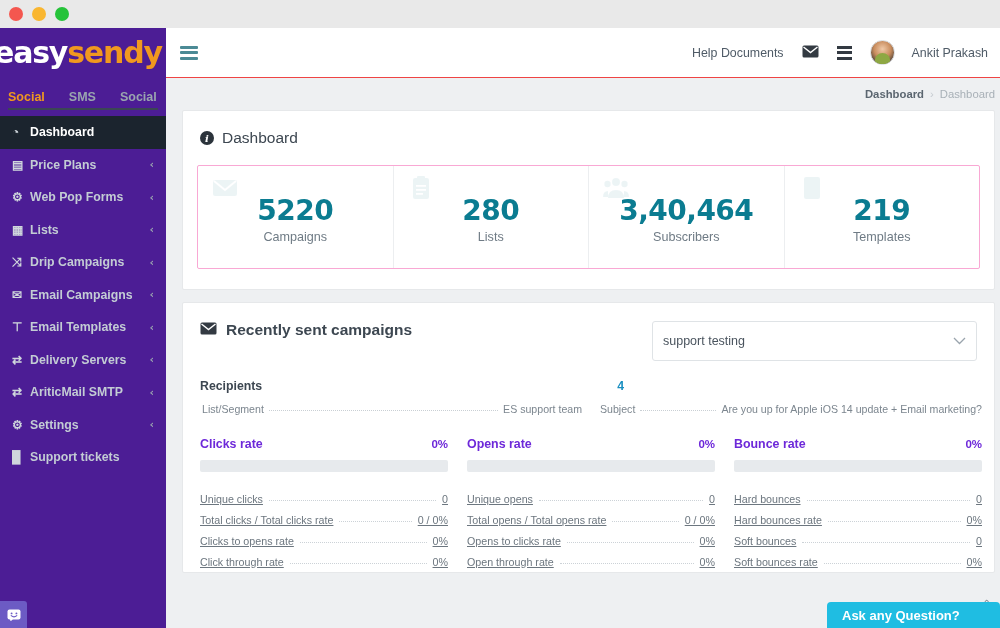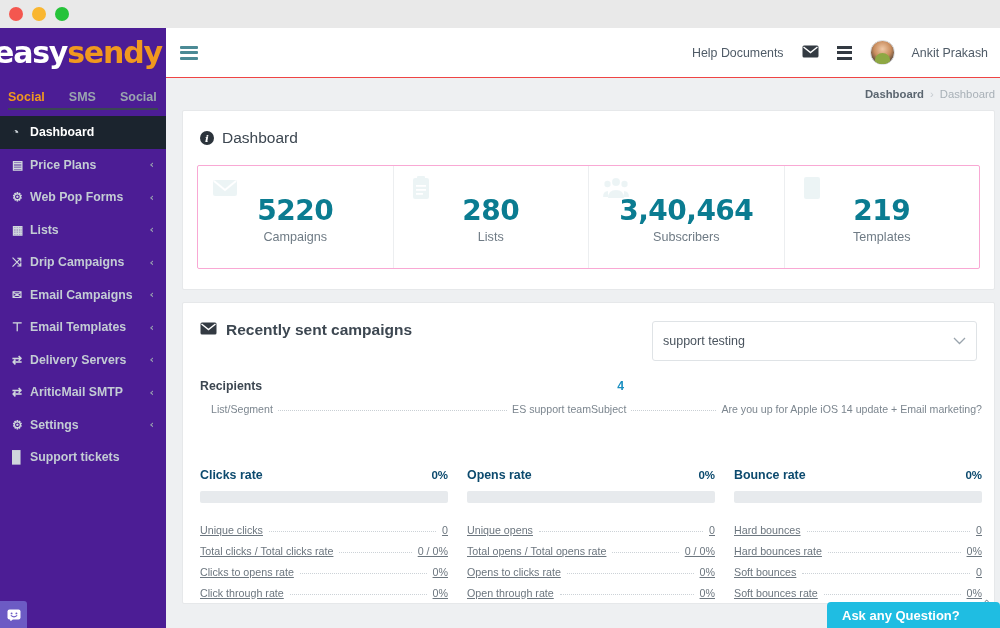--- a/index.html
+++ b/index.html
@@ -171,35 +171,36 @@
 
   #recipients-row {
     display: flex; align-items: baseline; padding: 18px 17px 0 17px;
     font-size: 12.3px;
   }
   #recipients-label { font-weight: bold; color: #3d4751; }
   #recipients-value {
     color: #1a8fc1; font-weight: bold; margin-left: 355px;
   }
   #meta-row {
-    display: flex; padding: 10px 12px 0 28px; font-size: 10.6px; color: #7c868f;
+    display: flex; padding: 10px 12px 0 19px; font-size: 10.6px; color: #7c868f;
+    gap: 18px;
   }
   .meta-pair { display: flex; align-items: baseline; flex: 1; gap: 5px; }
   .meta-pair .dots {
     flex: 1; border-bottom: 1px dotted #c9cfd4; transform: translateY(-2px);
   }
   .meta-pair.first { flex: 0 0 380px; }
 
   #metrics {
     display: flex; gap: 19px; padding: 22px 12px 0 17px;
   }
   .metric-col { flex: 1; }
   .metric-head {
     display: flex; align-items: baseline; font-size: 12.4px;
-    font-weight: bold; color: #0c4a6e; margin-top: 31px;
+    font-weight: bold; color: #6d28d9;
   }
   .metric-head .pct { margin-left: auto; font-size: 11.5px; }
   .metric-bar {
     height: 12px; background: #e7eaed; border-radius: 2px; margin-top: 9px;
     overflow: hidden;
   }
   .metric-bar > i { display: block; height: 100%; background: #2fa4bb; }
   .metric-rows { margin-top: 16px; }
   .metric-row {
     display: flex; align-items: baseline; font-size: 10.7px; color: #6c767f;

